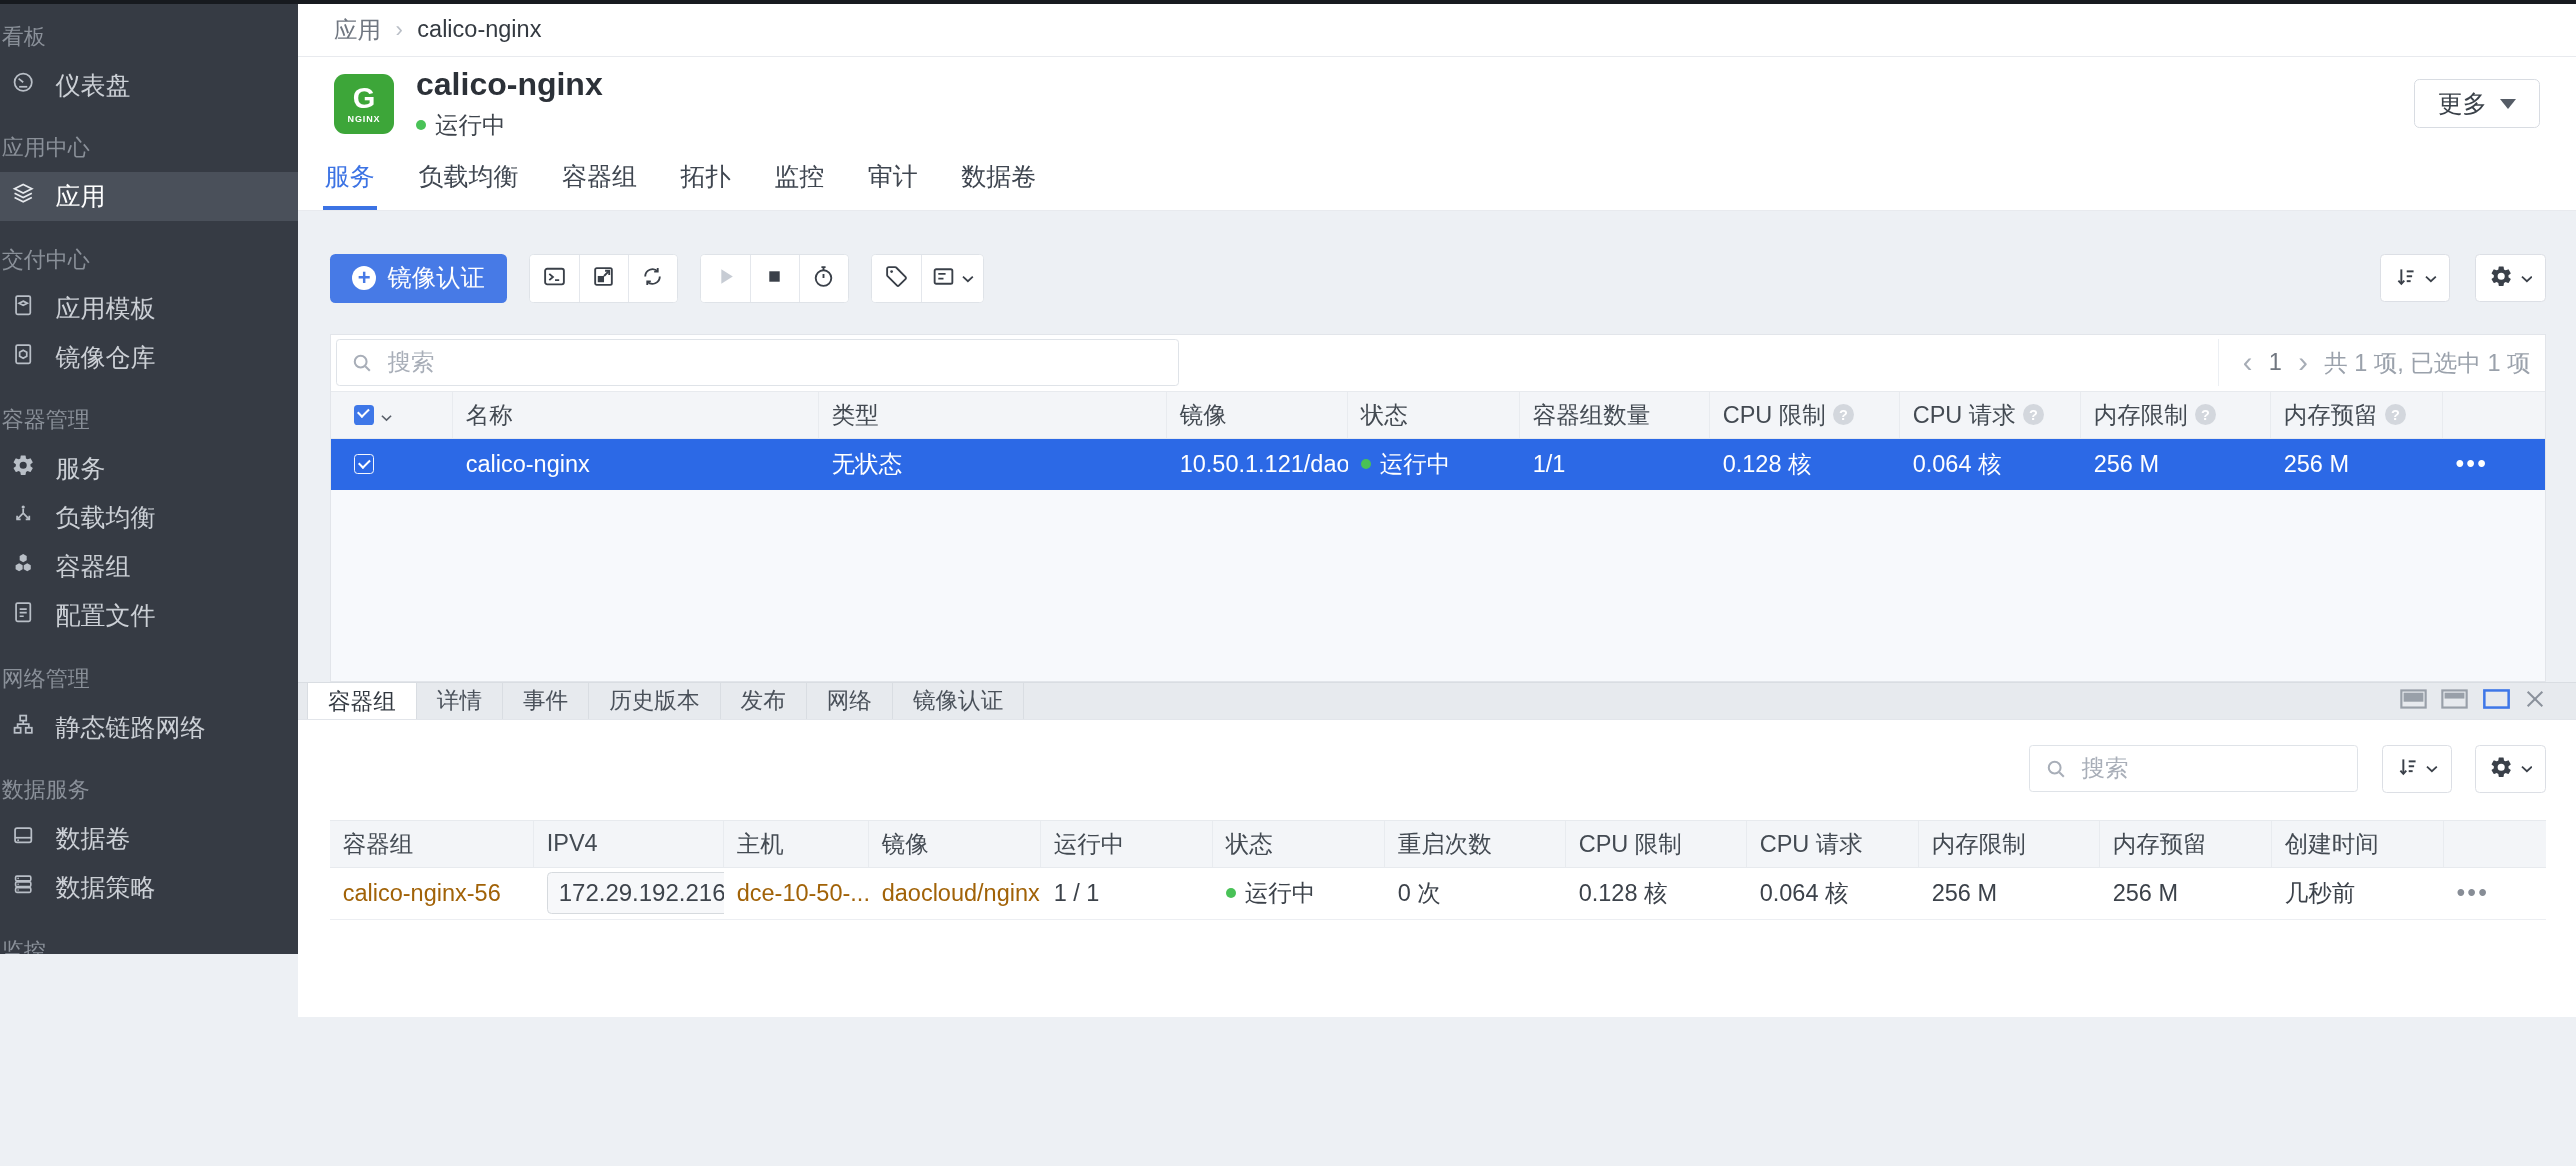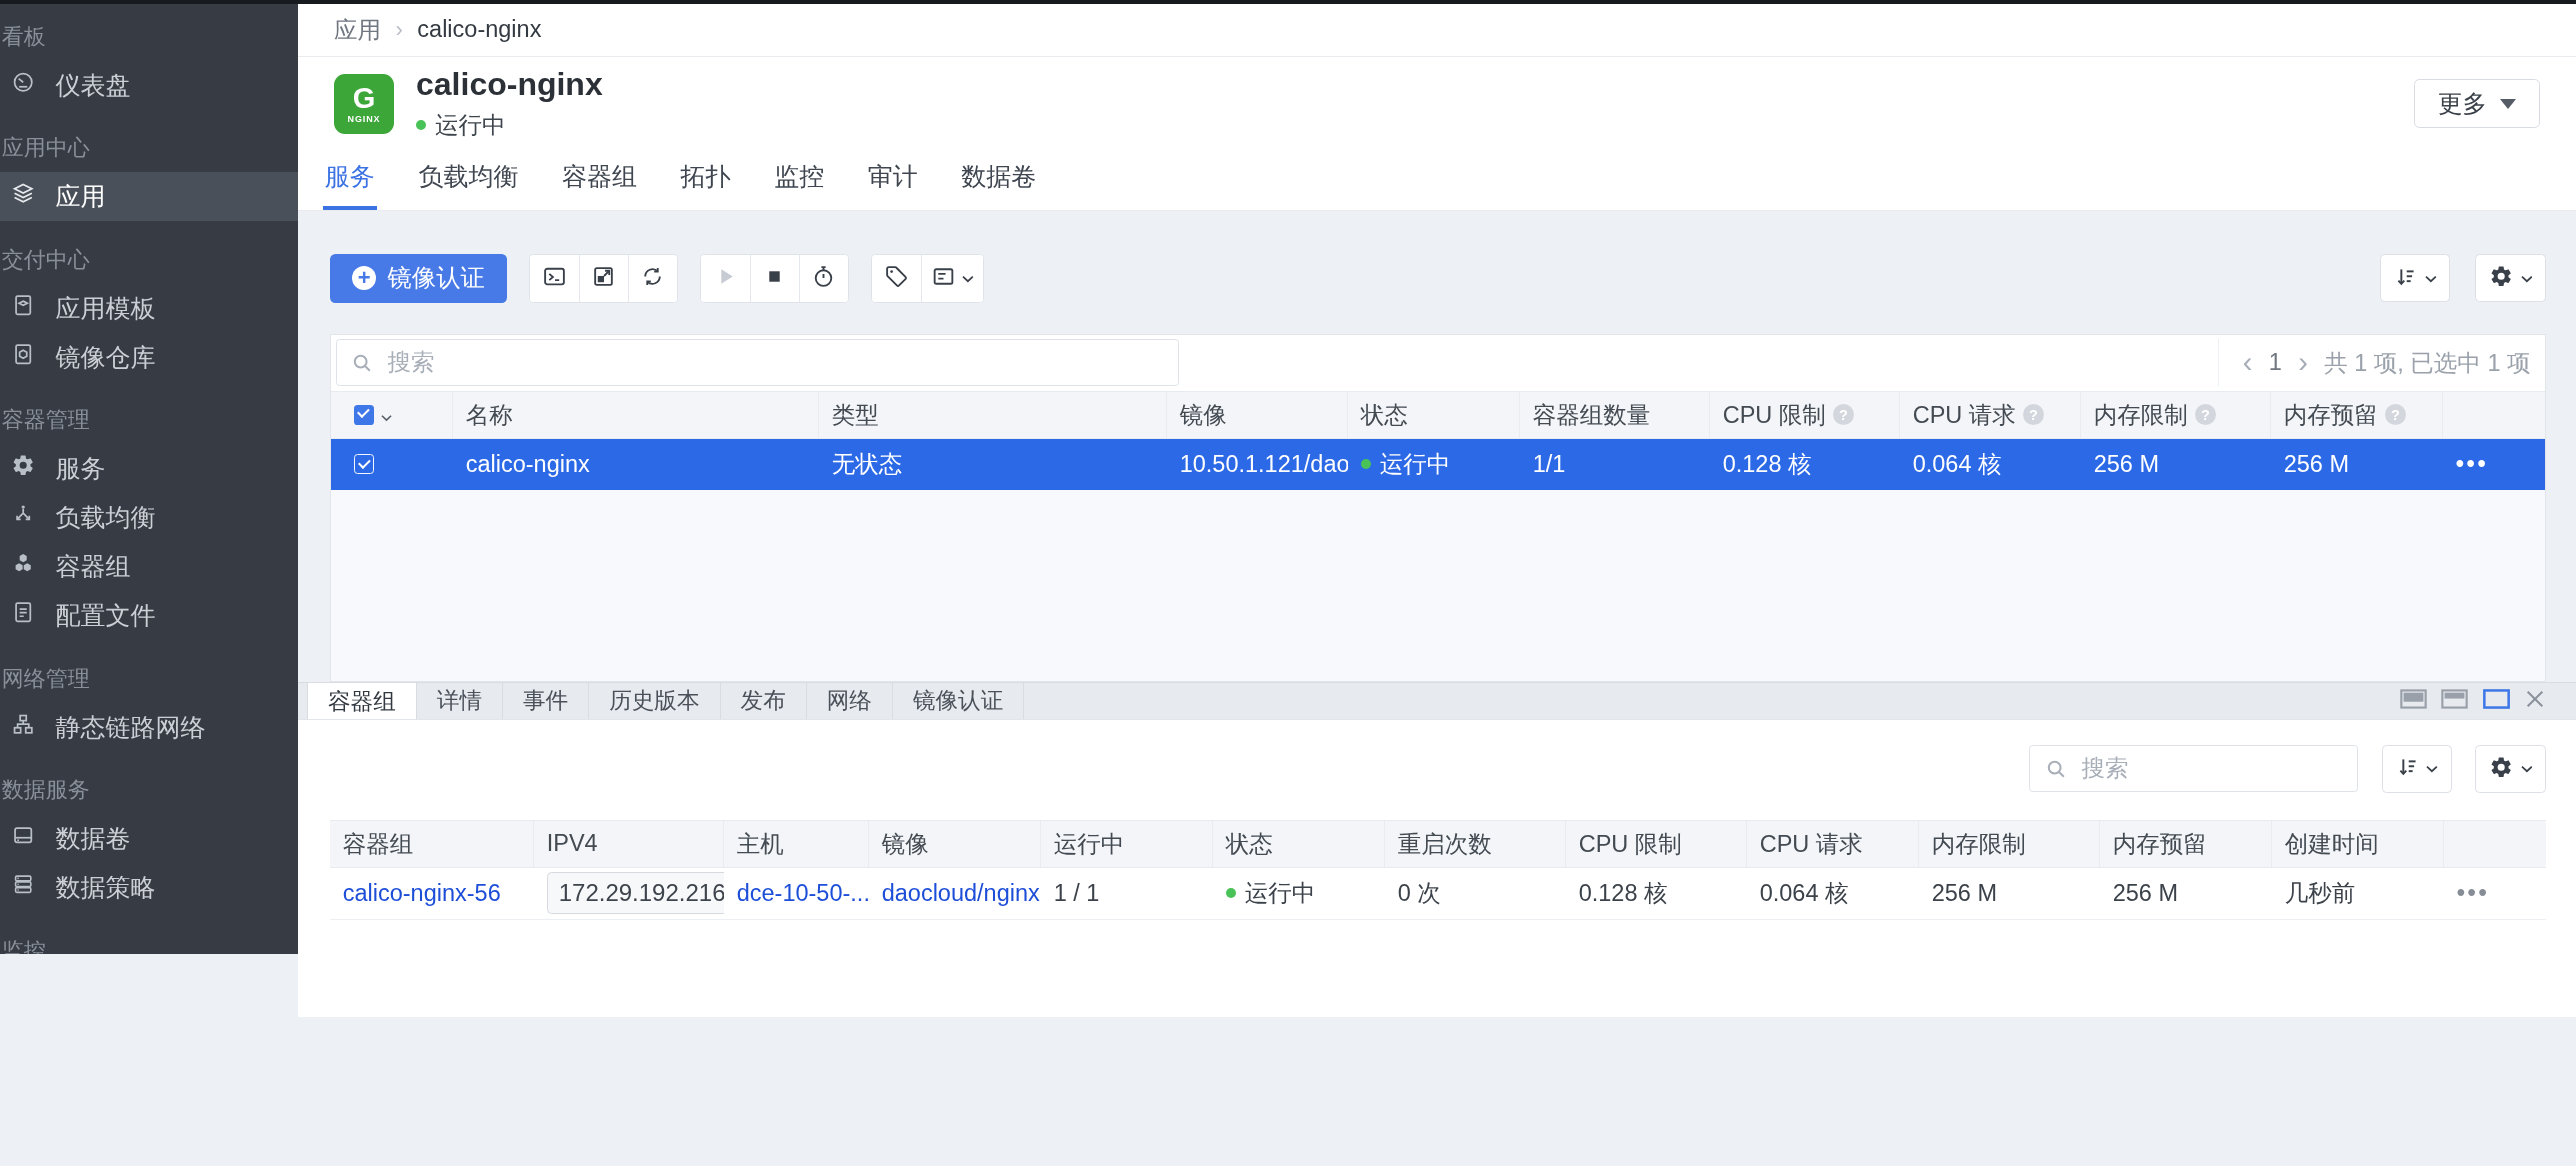--- a/index.html
+++ b/index.html
@@ -96,21 +96,21 @@
   .btab.active { background:#fff; color:#323840; margin-bottom:-0.9px; }
   .win-ctrls { margin-left:auto; display:flex; align-items:center; gap:14.5px; padding-right:30px; }
   .win-ctrls .wbtn { display:flex; cursor:pointer; background:none; border:none; padding:0; }
 
   .bcontent { flex:1; background:#fff; padding:25px 30px 0 32px; display:flex; flex-direction:column; min-height:0; }
   .bc-toolbar { display:flex; justify-content:flex-end; align-items:center; gap:23.5px; flex:none; }
   .search-box.small { width:329px; }
   .ptable { margin-top:27px; }
   .pod-row { height:52px; font-size:23.5px; color:#3c424a; border-bottom:0.9px solid #eceef2; flex:none; }
   .pod-row .td { padding-left:12.7px; white-space:nowrap; overflow:hidden; display:flex; align-items:center; gap:9px; }
-  .link { color:#1d4ed8; cursor:pointer; overflow:hidden; white-space:nowrap; }
+  .link { color:#a16207; cursor:pointer; overflow:hidden; white-space:nowrap; }
   .chip { border:0.9px solid #d6dade; background:#f7f8fa; border-radius:4.5px; padding:6.3px 11px; font-size:24px; color:#3e444c; white-space:nowrap; }
   .gray-dots { color:#878d96; letter-spacing:2.7px; font-weight:bold; font-size:23.5px; cursor:pointer; }
 </style>
 </head>
 <body>
 
 <div class="topbar"></div>
 
 <div class="app">
 

